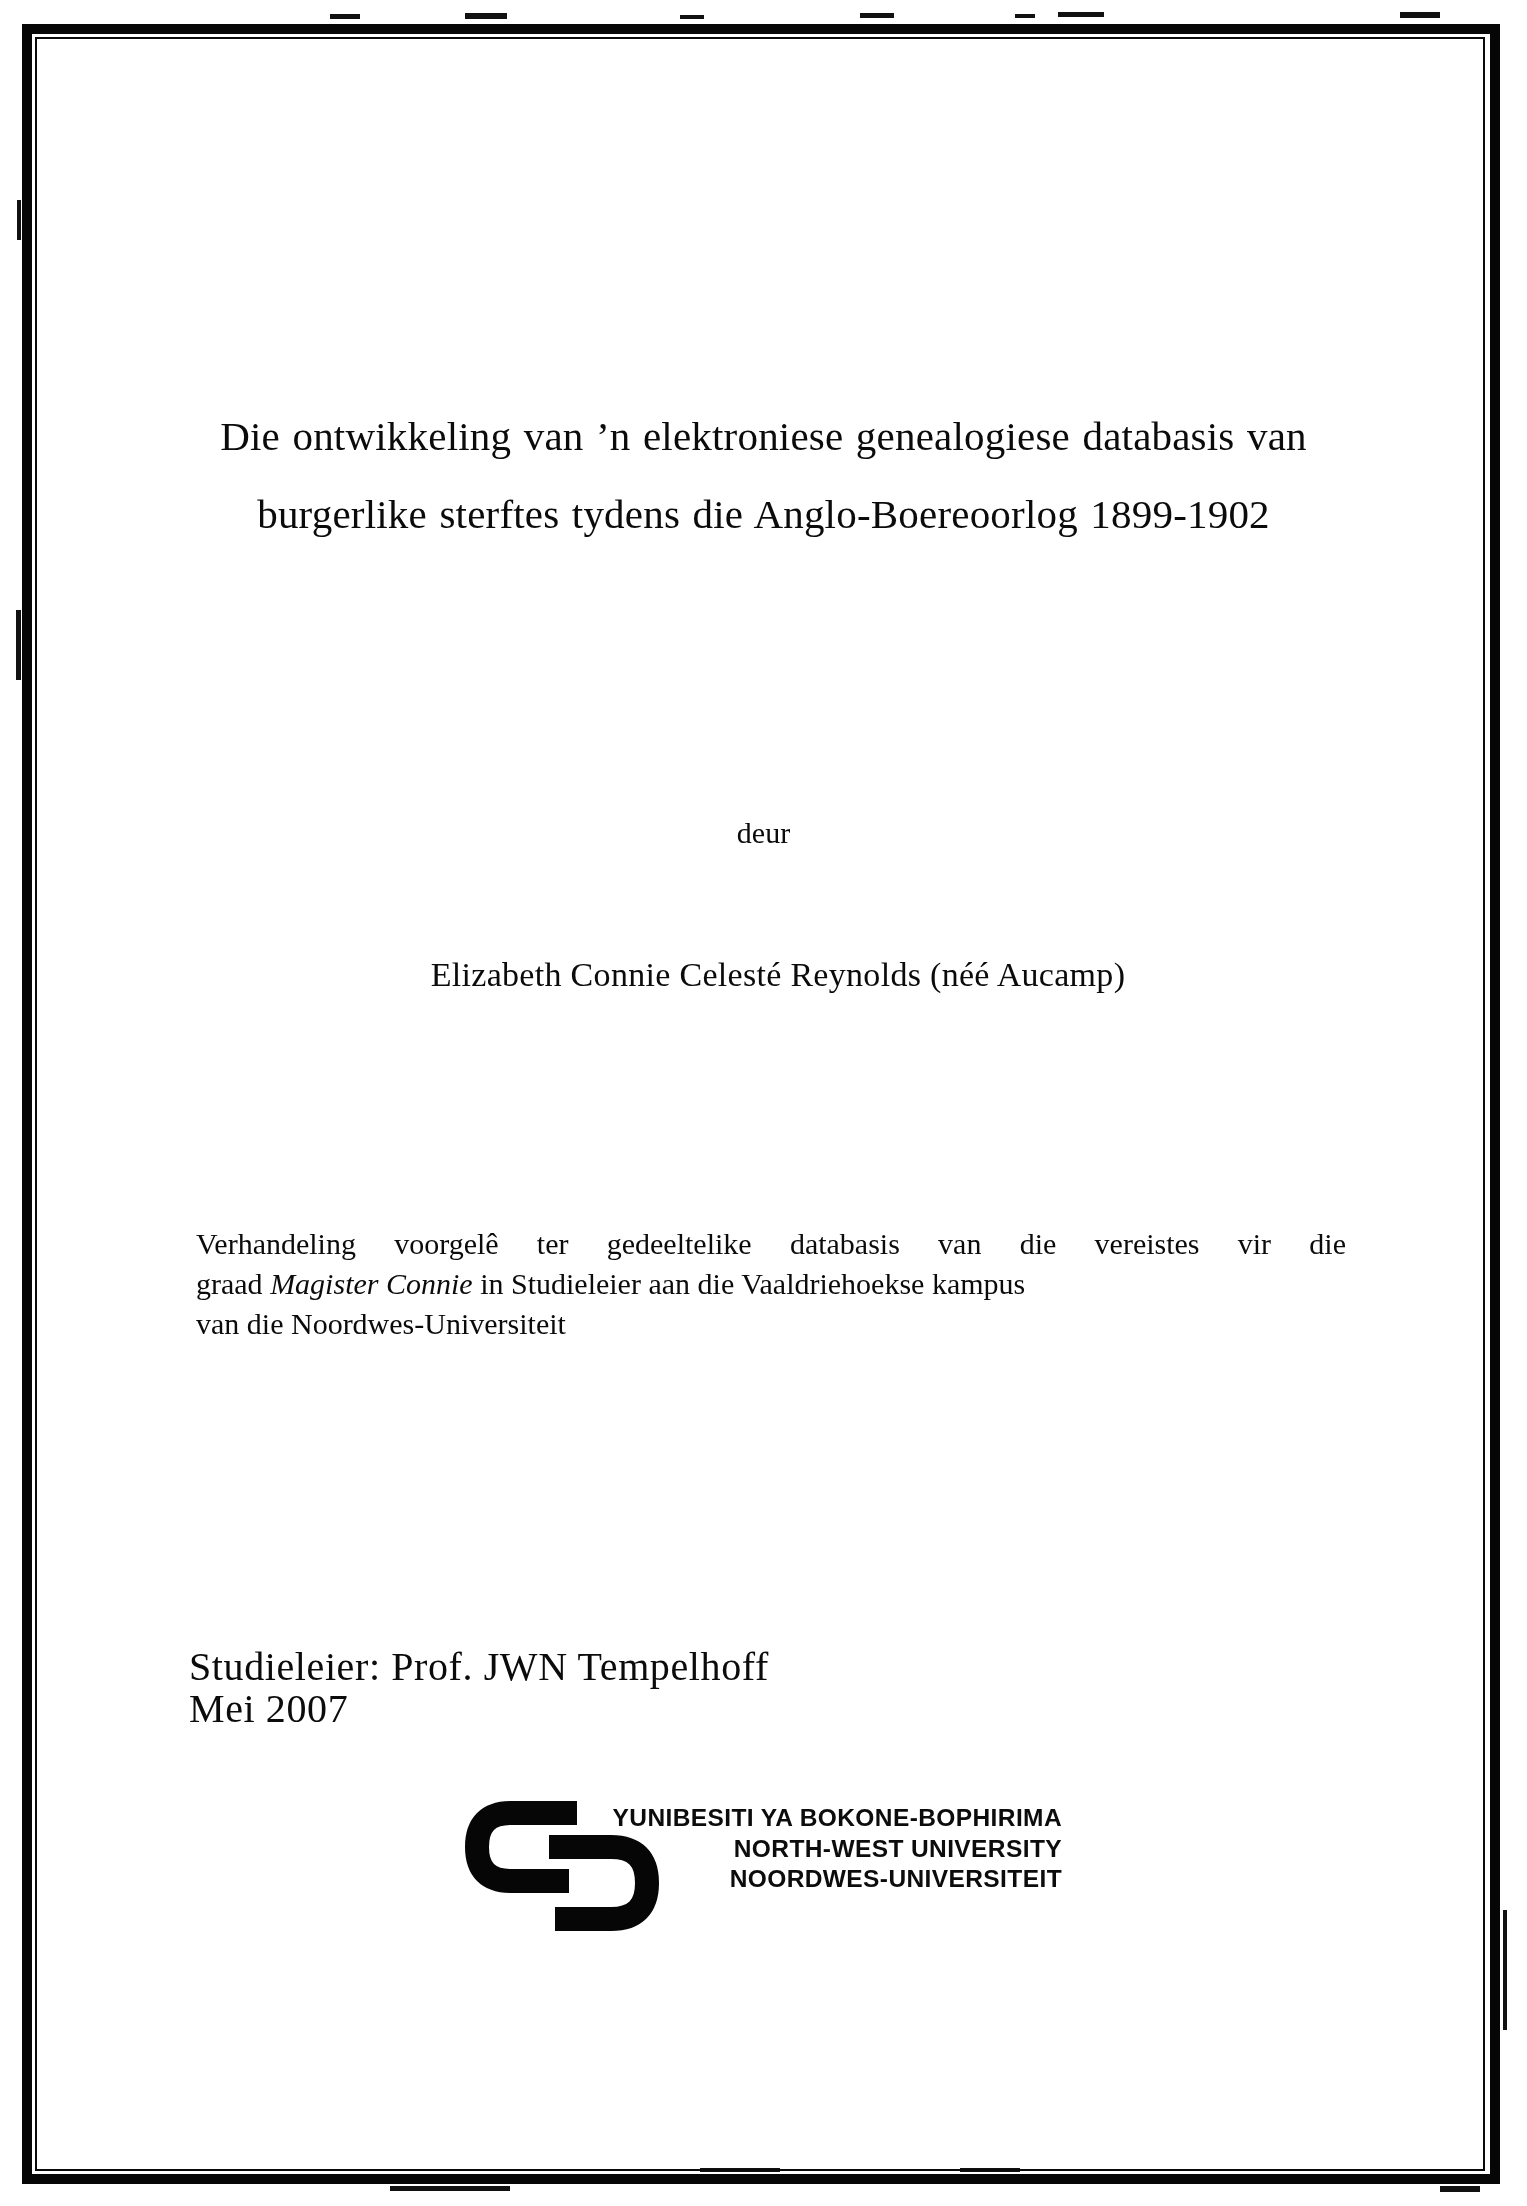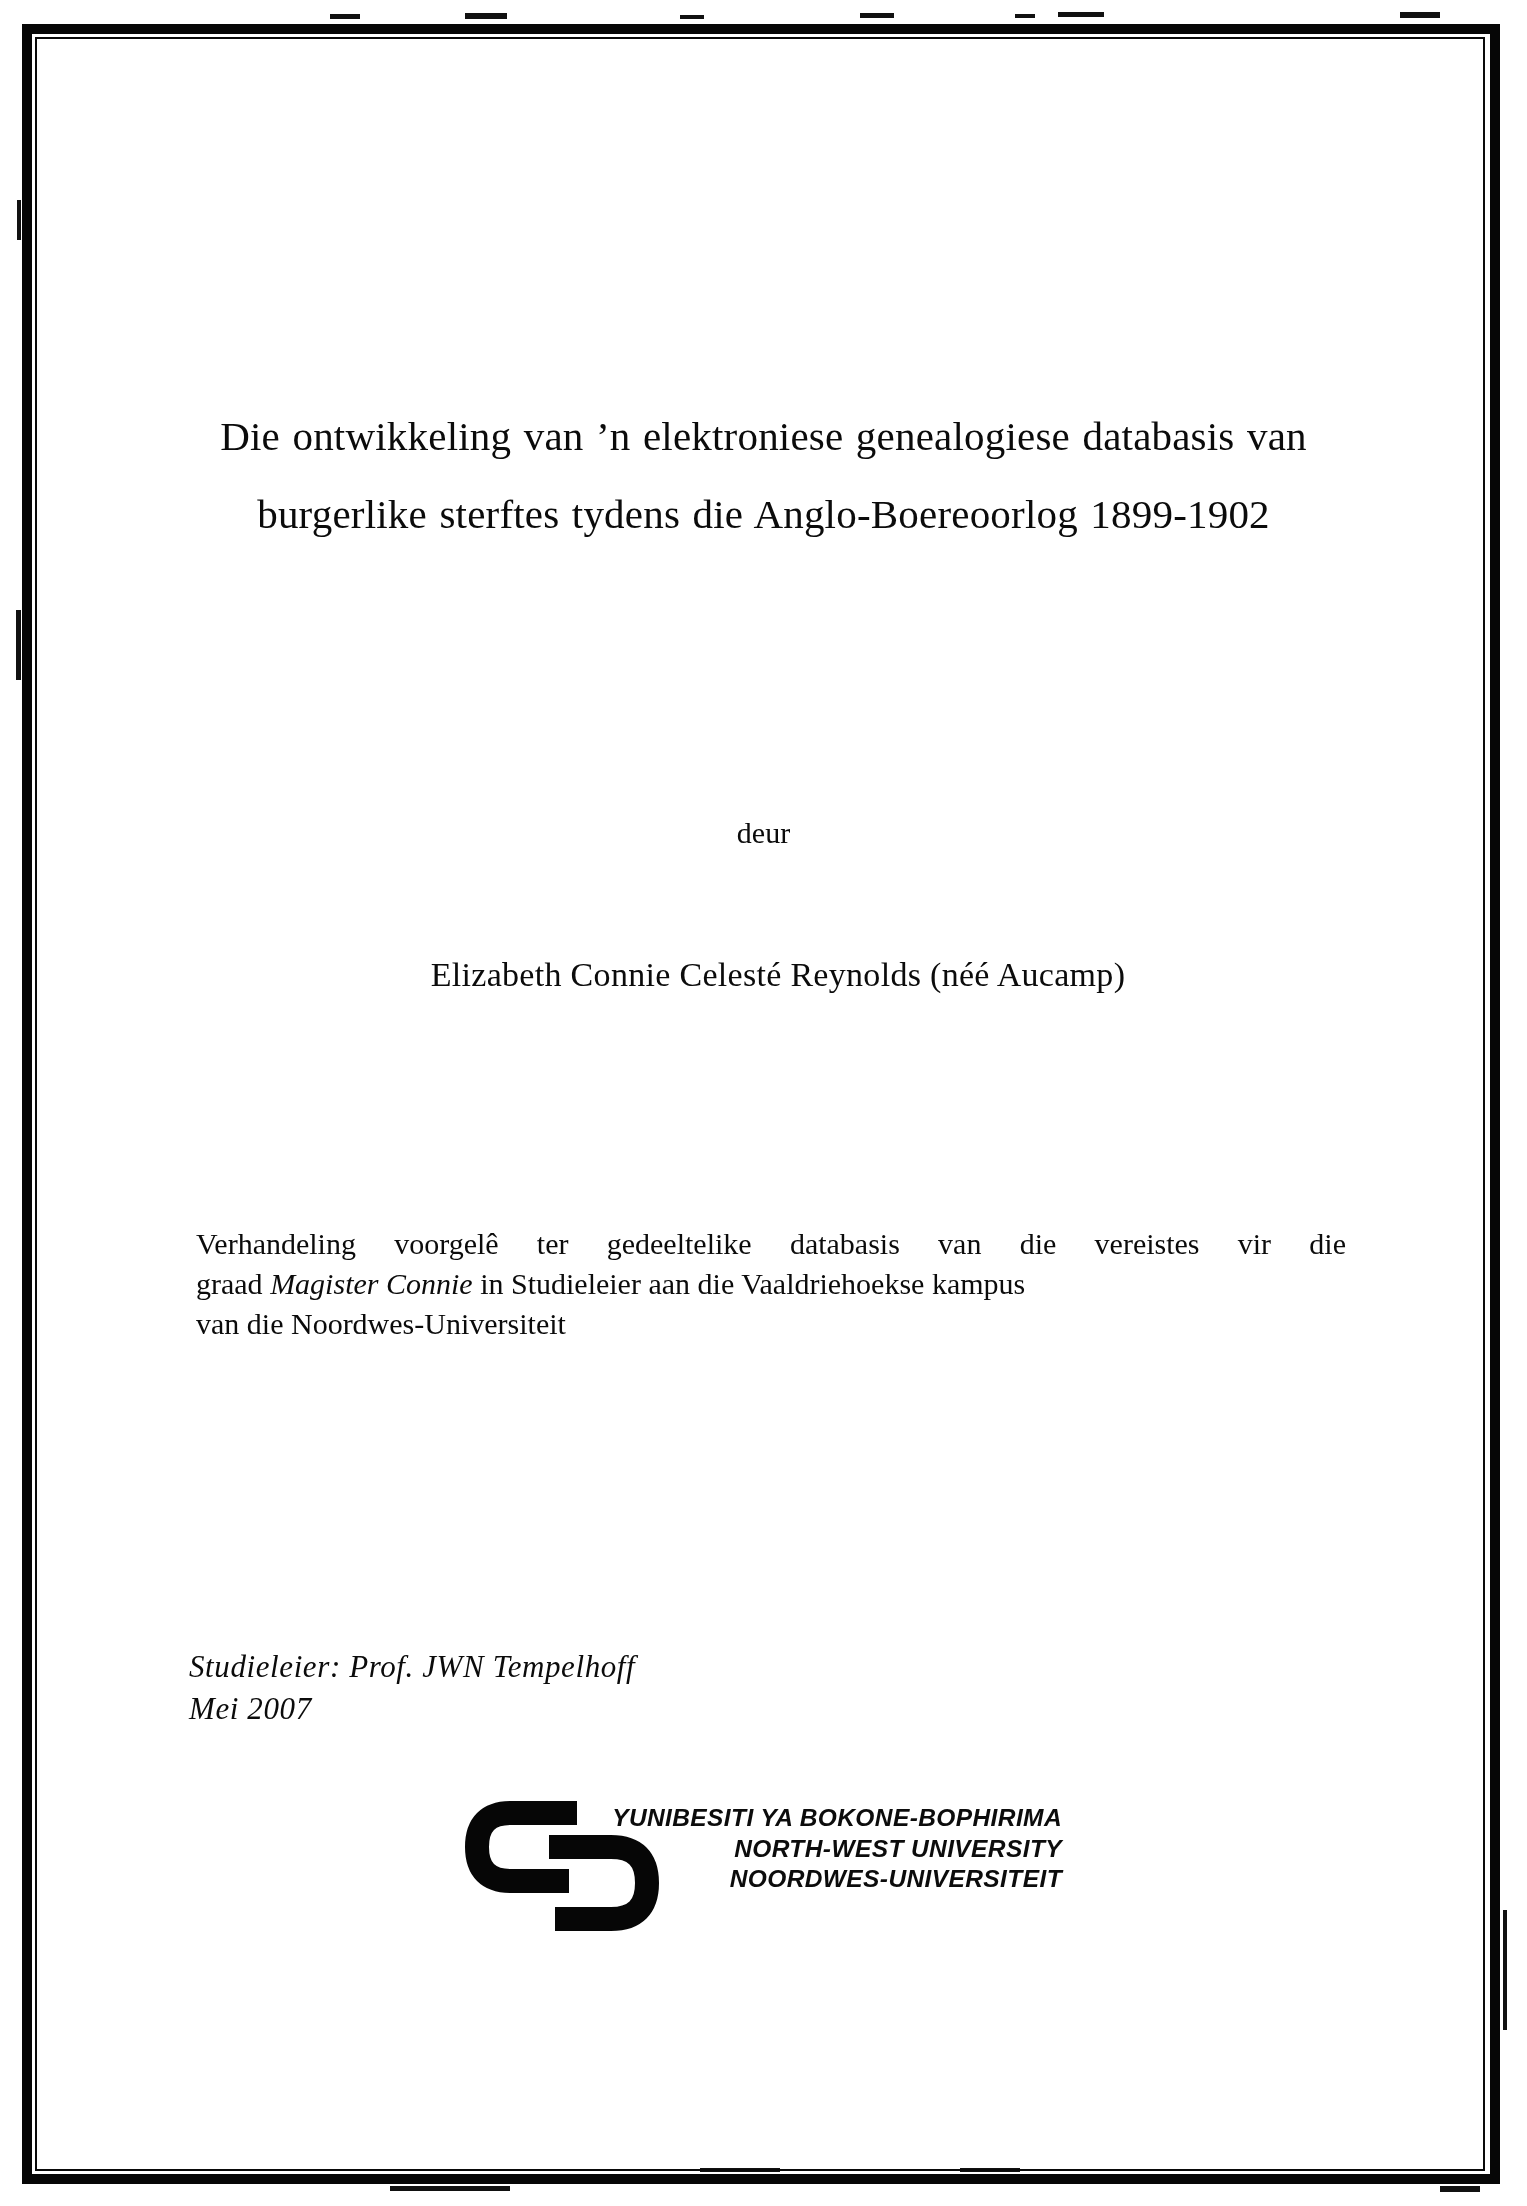--- a/index.html
+++ b/index.html
@@ -34,24 +34,24 @@
     text-align:center; font-size:34px; letter-spacing:0.3px;margin-left:29px;
   }
   .statement-block {
     position:absolute; left:196px; width:1150px; top:1224px;
     font-size:30px; line-height:40px;
   }
   .statement-block .justify-line { text-align:justify; text-align-last:justify; }
   .statement-block .italic { font-style:italic; }
   .supervisor-block {
     position:absolute; left:189px; top:1646px;
-    font-size:31px; line-height:42px; letter-spacing:0.6px;font-style:italic;
+    font-size:40px; line-height:42px; letter-spacing:0.6px;
   }
   
-  .logo-block { position:absolute; left:465px; top:1797px; width:600px; height:140px;font-style:italic; }
+  .logo-block { position:absolute; left:465px; top:1797px; width:600px; height:140px; }
   .logo-mark { position:absolute; left:0; top:2px; width:196px; height:134px; }
   .logo-text {
     position:absolute; left:123px; top:6px; width:474px;
     text-align:right;
     font-family:"Liberation Sans", sans-serif; font-weight:bold;
     font-size:24.5px; line-height:30.5px; letter-spacing:0.4px; color:#0c0c0c;
     white-space:nowrap;
   }
 </style>
 </head>

